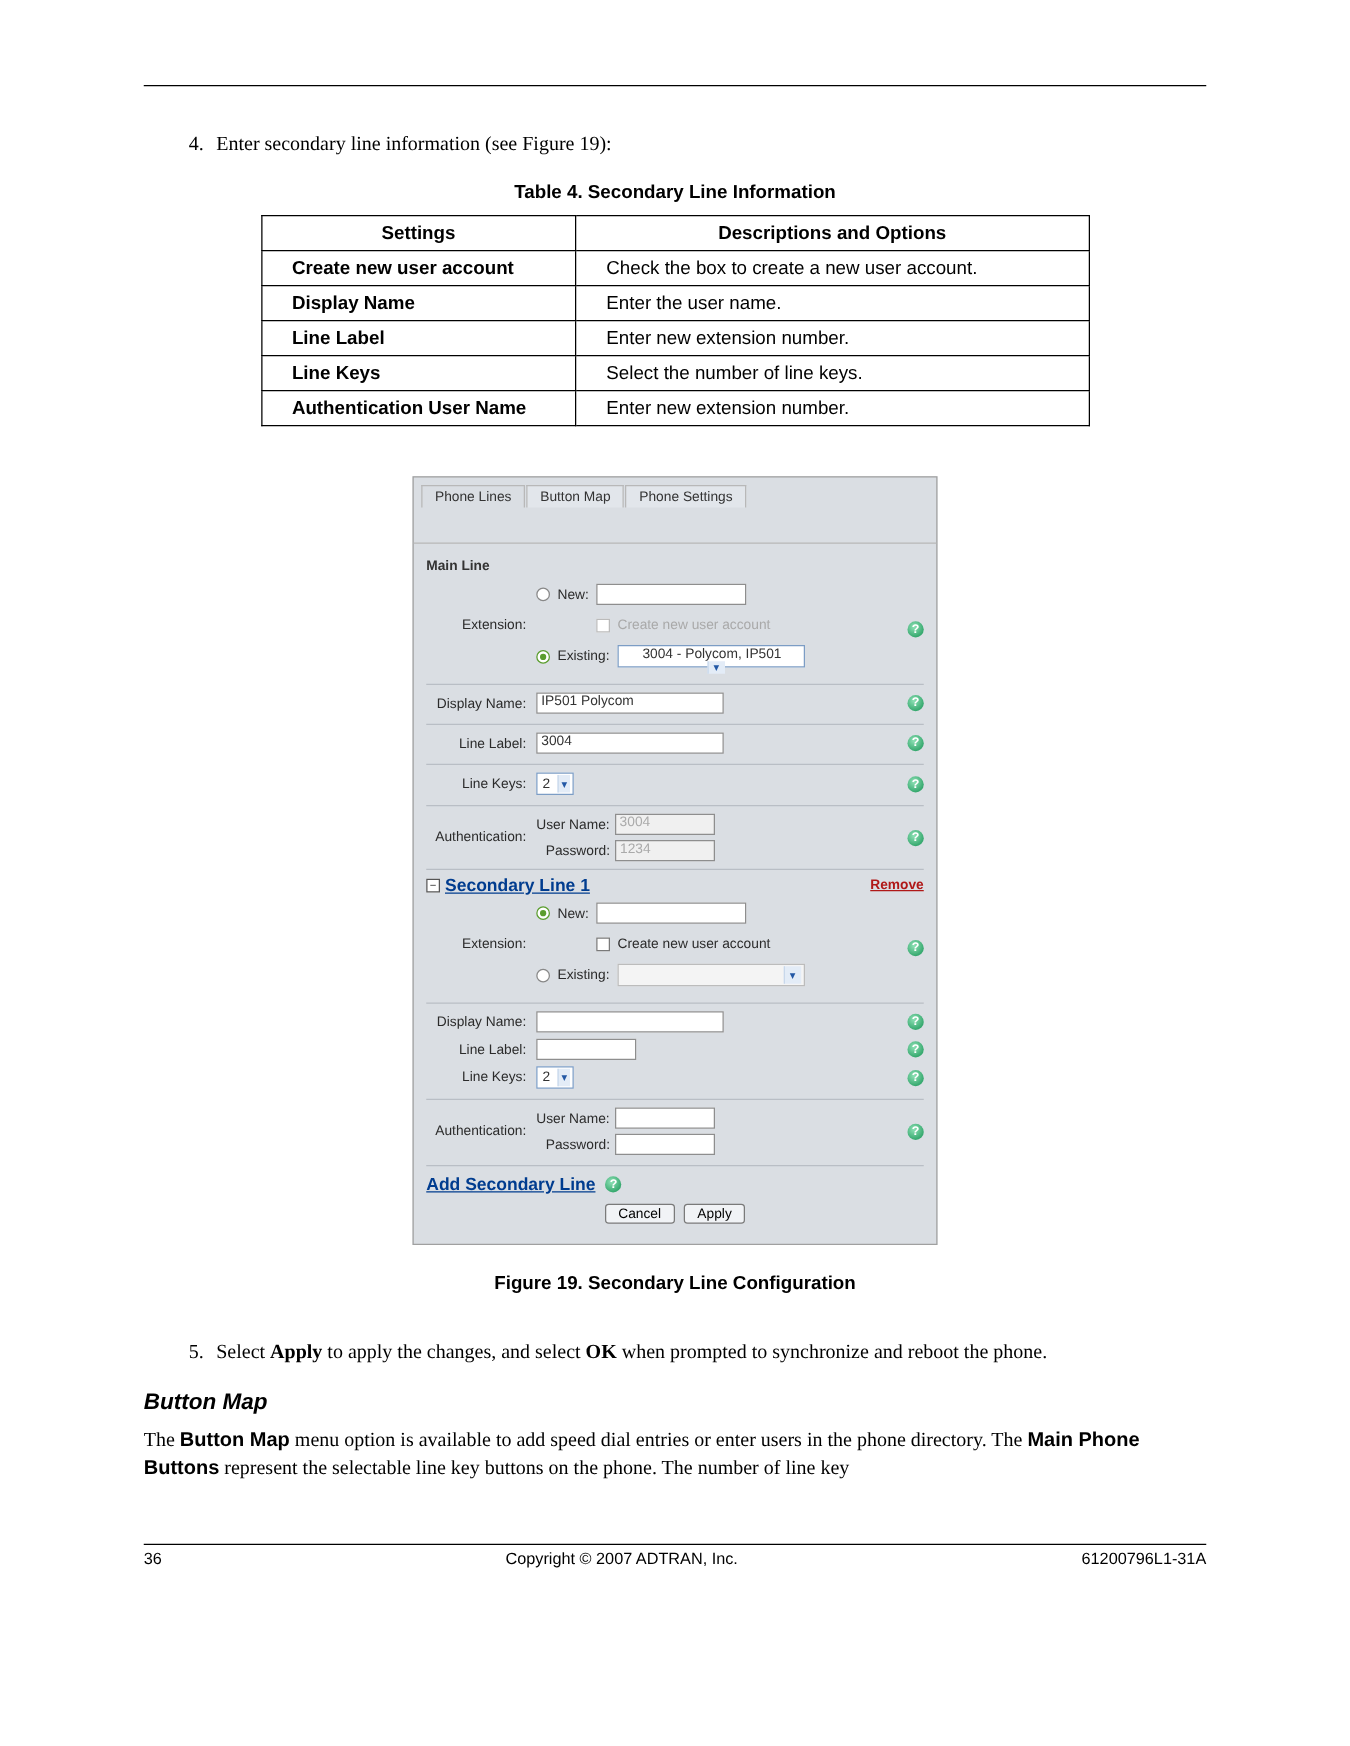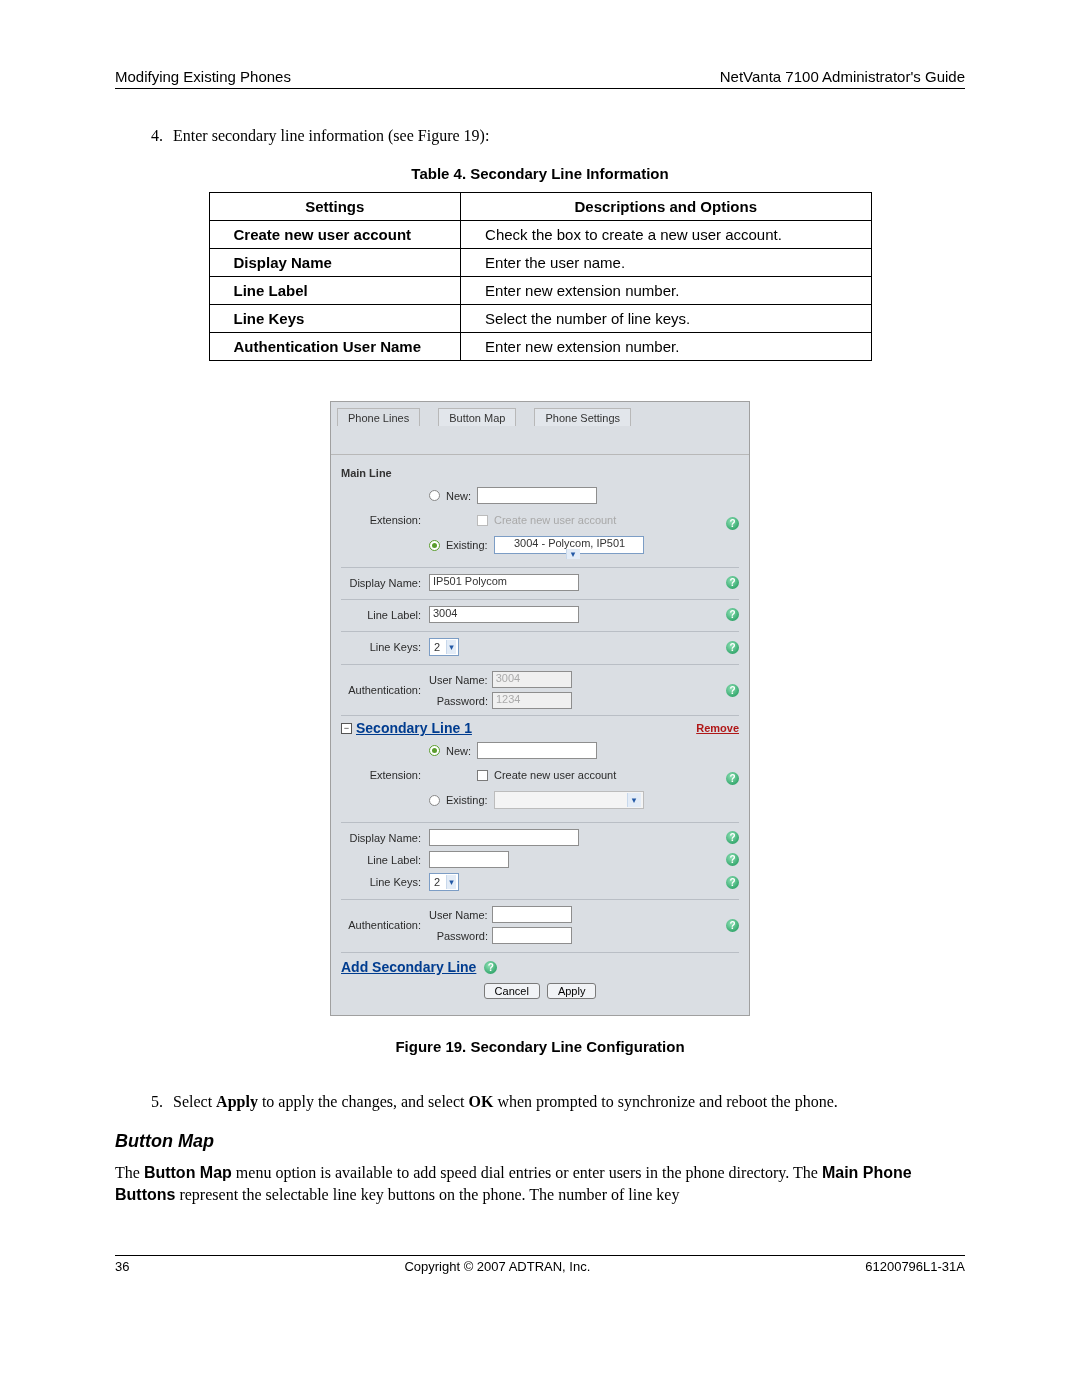--- a/index.html
+++ b/index.html
@@ -65,21 +65,21 @@
     margin: 0 auto 22px auto;
     border: 1px solid #a0a0a0;
     background: #dadee3;
     font-family: Tahoma, Verdana, Arial, sans-serif;
     font-size: 11px;
     color: #2b2b2b;
   }
   .tabs {
     display: flex;
     margin: 6px 6px 0 6px;
-    gap: 18px;
+    gap: 1px;
   }
   .tab {
     background: #e2e6eb;
     border: 1px solid #b8b8b8;
     border-bottom: none;
     padding: 3px 10px 2px 10px;
     font-size: 11px;
     color: #333;
   }
   .tab.active {
@@ -232,24 +232,20 @@
     font-family: Arial, Helvetica, sans-serif;
     font-size: 13px;
   }
   .disabled-text { color: #a9a9a9; }
 </style>
 </head>
 <body>
 
 <div class="page">
 
-  <div class="header-row">
-    <span>Modifying Existing Phones</span>
-    <span>NetVanta 7100 Administrator's Guide</span>
-  </div>
   <hr class="header-rule">
 
   <div class="step">
     <span class="step-num">4.</span>
     <span>Enter secondary line information (see Figure 19):</span>
   </div>
 
   <div class="table-caption">Table 4.  Secondary Line Information</div>
 
   <table class="settings-table">

